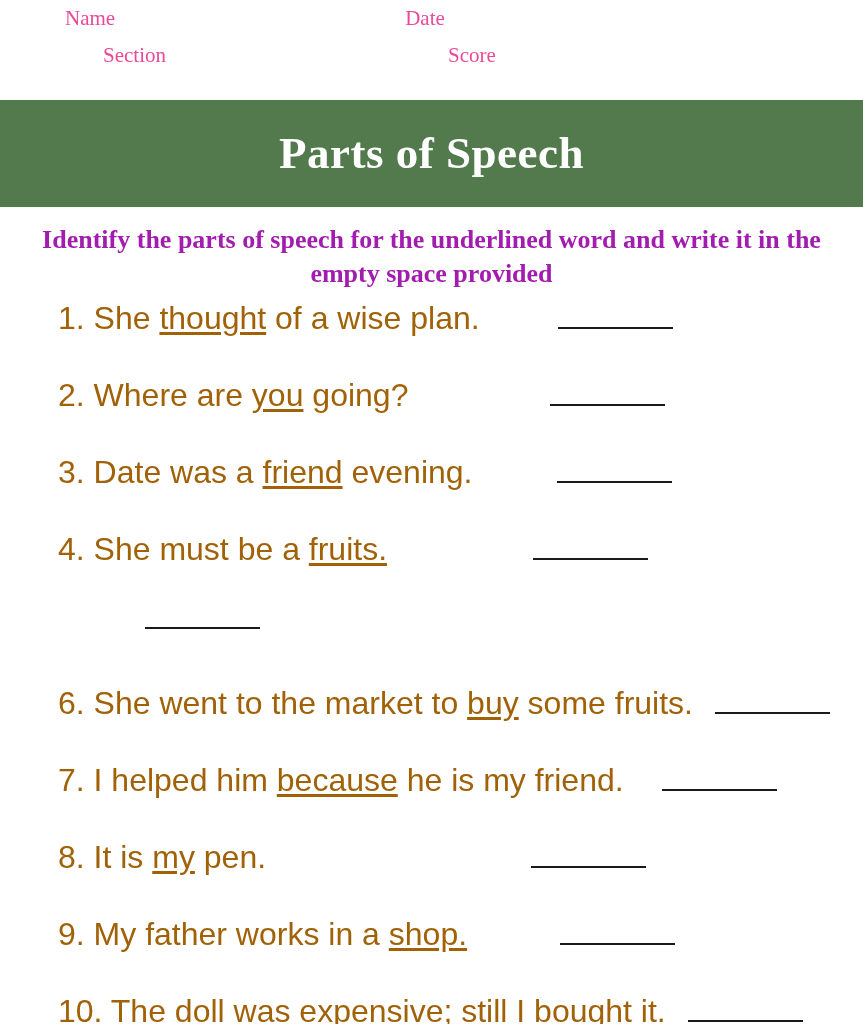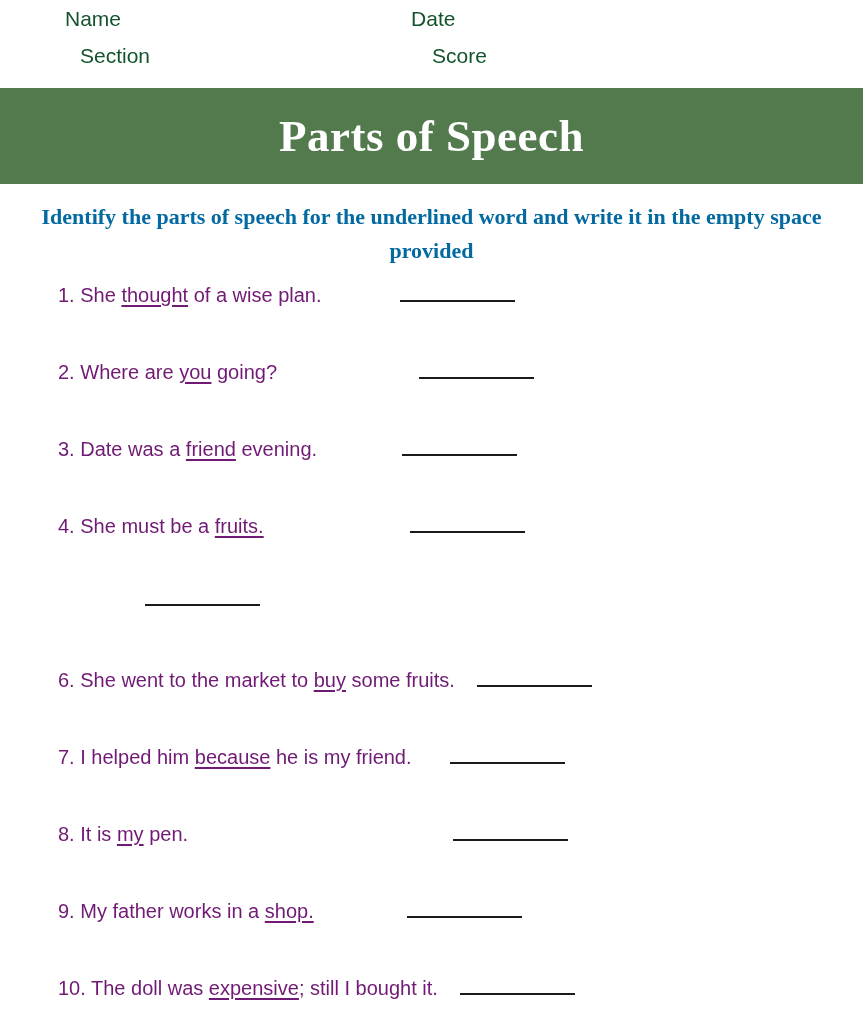--- a/index.html
+++ b/index.html
@@ -21,72 +21,74 @@
     padding: 8px 0 6px 0;
   }
   .field-row {
     display: flex;
     align-items: baseline;
     height: 37px;
   }
   .field-label {
     font-size: 21px;
     line-height: 21px;
-    color: #14532d;
+    color: #ec4899;
+    font-family: Liberation Serif, serif;
   }
   .field-name { margin-left: 65px; }
   .field-date { margin-left: 290px; }
-  .field-section { margin-left: 80px; }
+  .field-section { margin-left: 103px; }
   .field-score { margin-left: 282px; }
 
   
   .title-band {
     background: #527a4d;
-    height: 96px;
+    height: 107px;
     display: flex;
     align-items: center;
     justify-content: center;
+    margin-top: 12px;
   }
   .title-text {
     font-family: "Liberation Serif", serif;
     font-weight: bold;
     font-size: 45px;
     line-height: 45px;
     color: #ffffff;
     letter-spacing: 0.5px;
   }
 
   
   .instructions {
     font-family: "Liberation Serif", serif;
     font-weight: bold;
-    font-size: 22px;
+    font-size: 26px;
     line-height: 34px;
-    color: #0369a1;
+    color: #a21caf;
     text-align: center;
     margin: 16px auto 4px auto;
     width: 790px;
   }
 
   
   .questions {
     margin-top: 14px;
   }
   .q-row {
     display: flex;
     align-items: baseline;
     height: 77px;
     padding-left: 58px;
     box-sizing: border-box;
   }
   .q-text {
-    font-size: 20px;
+    font-size: 32px;
     line-height: 26px;
     white-space: nowrap;
-    color: #701a75;
+    color: #a16207;
   }
   .q-text u {
     text-decoration: underline;
     text-underline-offset: 3px;
   }
   .answer-line {
     display: inline-block;
     border-bottom: 2.5px solid #1a1a1a;
     width: 115px;
     height: 14px;

